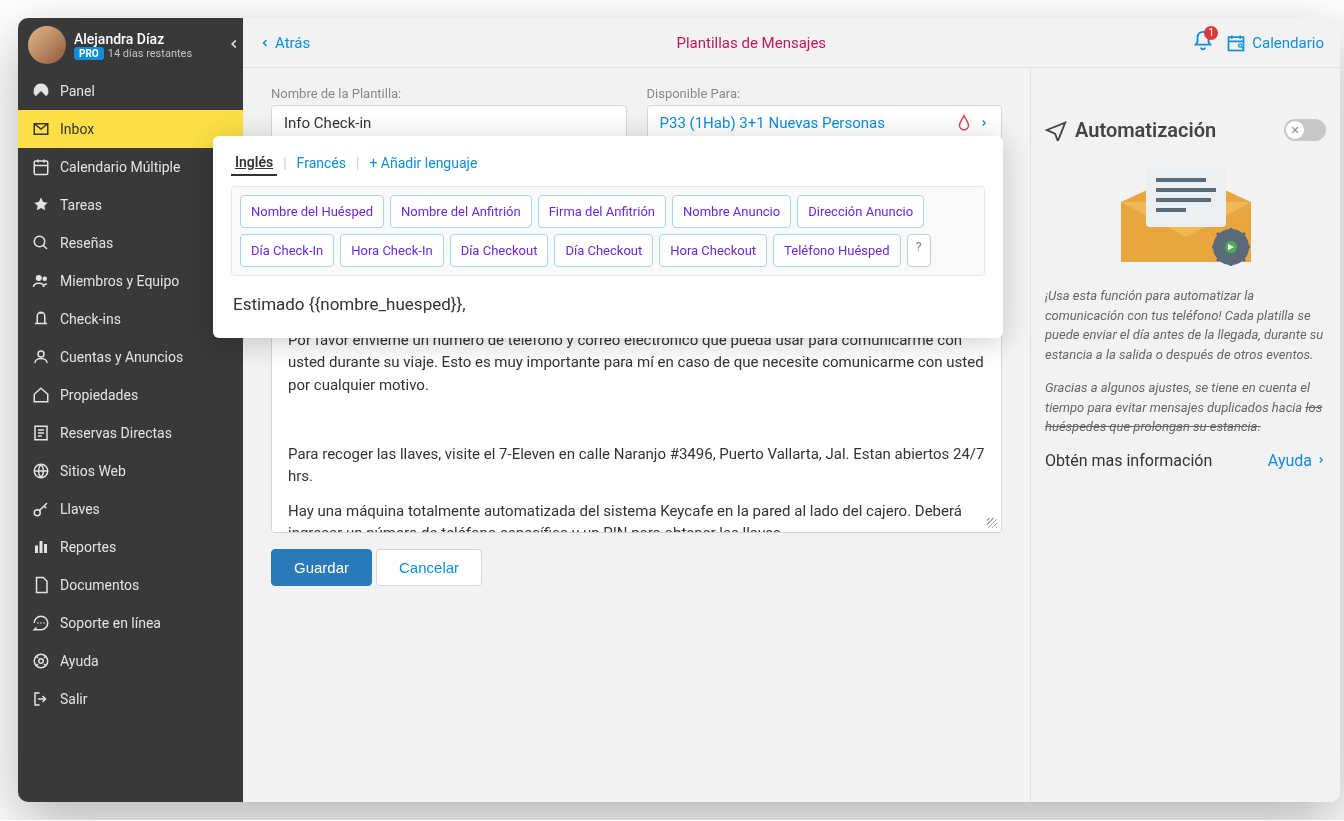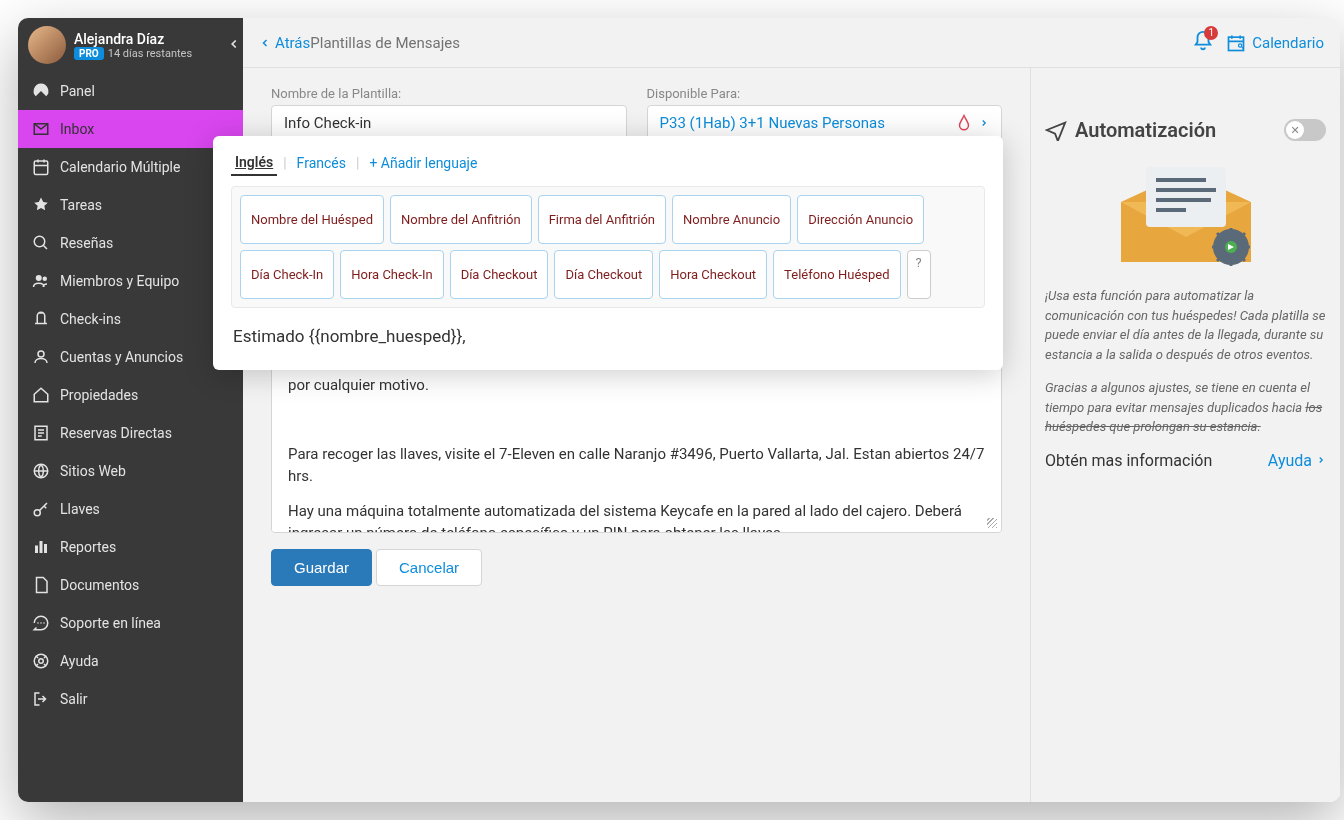--- a/index.html
+++ b/index.html
@@ -11,27 +11,27 @@
 .user-block { display: flex; align-items: center; padding: 8px 2px 8px 10px; gap: 8px; }
 .avatar { width: 38px; height: 38px; border-radius: 50%; background: linear-gradient(135deg,#e8b88a,#8b5a3c); flex-shrink:0;}
 .user-info { flex: 1; }
 .user-name { font-size: 14px; font-weight: 500; color: #fff;}
 .user-meta { display:flex; align-items:center; gap:4px; margin-top:0;}
 .pro-badge { background: #0d8ddb; color:#fff; font-size:10px; font-weight:700; padding:1px 5px; border-radius:3px;}
 .user-sub { font-size:11px; color:#c5c5c5;}
 .collapse-chevron { color:#e3e3e3; font-size:16px; cursor:pointer; }
 
 .nav-item { display:flex; align-items:center; gap:10px; padding: 10px 14px; font-size:14px; color:#e3e3e3; cursor:pointer; }
-.nav-item.active{background:#d946ef; color:#333;}
+.nav-item.active{background:#fde047; color:#333;}
 .nav-item svg { width:18px; height:18px; flex-shrink:0; }
 
 .main { flex:1; background:#f2f2f2; display:flex; flex-direction:column; position:relative; }
 .header { display:flex; align-items:center; height:50px; padding:0 16px; border-bottom:1px solid #e0e0e0; }
 .back-btn { display:flex; align-items:center; gap:4px; color:#0d8ddb; font-size:15px; cursor:pointer;}
-.page-title { flex:1; text-align:left; font-size:15px; color:#737373; }
+.page-title { flex:1; text-align:center; font-size:15px; color:#be185d; }
 .header-right{display:flex; align-items:center; gap:12px;}
 .bell-wrap{position:relative;}
 .bell-badge{position:absolute; top:-4px; right:-4px; background:#d73a3a; color:#fff; font-size:10px; width:14px; height:14px; border-radius:50%; display:flex; align-items:center; justify-content:center;}
 .cal-btn{display:flex; align-items:center; gap:6px; color:#0d8ddb; font-size:15px; cursor:pointer;}
 
 .content-row{display:flex; flex:1; overflow:hidden;}
 .editor-col{flex:1; padding: 18px 28px; overflow:auto;}
 .field-row{display:flex; gap:20px; margin-bottom:12px;}
 .field{flex:1;}
 .label{font-size:13px; color:#888; margin-bottom:4px; display:block;}
@@ -60,21 +60,21 @@
 
 .envelope-illus{display:flex; justify-content:center; margin:20px 0 10px;}
 
 
 .popover{position:absolute; top:118px; left:195px; width:790px; background:#fff; border-radius:6px; box-shadow:0 4px 30px rgba(0,0,0,0.2); padding:14px 18px 20px; z-index:10;}
 .lang-tabs{display:flex; gap:6px; align-items:center; font-size:14px; margin-bottom:10px;}
 .lang-tabs .tab{padding:4px 4px; color:#0d8ddb; cursor:pointer;}
 .lang-tabs .tab.active{color:#333; font-weight:600; border-bottom:2px solid #333;text-decoration:underline;}
 .lang-tabs .sep{color:#ccc;}
 .chip-row{display:flex; flex-wrap:wrap; gap:6px; margin-bottom:14px; background:#f9f9f9; padding:8px; border:1px solid #e8e8e8; border-radius:4px;}
-.chip{background:#fff; border:1px solid #a8d4f0; color:#7f1d1d; padding:16px 10px; border-radius:4px; font-size:13px; cursor:pointer;}
+.chip{background:#fff; border:1px solid #a8d4f0; color:#6d28d9; padding:8px 10px; border-radius:4px; font-size:13px; cursor:pointer;}
 .chip.help{border-color:#ccc; color:#888; padding:4px 8px;}
 .preview{font-size:17px; color:#333; padding:4px 2px;}
 
 .icon-fill{fill:currentColor;}
 </style>
 </head>
 <body>
 
 <div class="app">
 
@@ -304,21 +304,21 @@
             <path d="M10 40 L75 10 L140 40 L140 100 L10 100 Z" fill="#e8a63f"></path>
             <path d="M10 40 L75 75 L140 40" fill="#f0b956"></path>
             <rect x="35" y="5" width="80" height="60" fill="#eceff1" rx="4"></rect>
             <path d="M45 18h50M45 28h60M45 38h55M45 48h30" stroke="#5a6a78" stroke-width="4"></path>
             <circle cx="120" cy="85" r="18" fill="#5a6a78"></circle>
             <circle cx="120" cy="85" r="6" fill="#4caf50"></circle>
             <path d="M117 82l6 3-6 3z" fill="#fff"></path>
             <path d="M120 70v-4M120 100v4M105 85h-4M135 85h4M109 74l-3-3M131 96l3 3M109 96l-3 3M131 74l3-3" stroke="#5a6a78" stroke-width="3"></path>
           </svg>
         </div>
-        <div class="rp-info">¡Usa esta función para automatizar la comunicación con tus huéspedes! Cada platilla se puede enviar el día antes de la llegada, durante su estancia a la salida o después de otros eventos.</div>
+        <div class="rp-info">¡Usa esta función para automatizar la comunicación con tus teléfono! Cada platilla se puede enviar el día antes de la llegada, durante su estancia a la salida o después de otros eventos.</div>
         <div class="rp-info"><span>Gracias a algunos ajustes, se tiene en cuenta el tiempo para evitar mensajes duplicados hacia </span><span class="strike">los huéspedes que prolongan su estancia.</span></div>
         <div class="rp-more">
           <span>Obtén mas información</span>
           <a href="#">
               <span>Ayuda</span> 
               <svg width="10" height="10" viewBox="0 0 24 24">
                 <path d="M9 18l6-6-6-6" stroke="currentColor" stroke-width="3" fill="none"></path>
               </svg>
             </a>
         </div>

